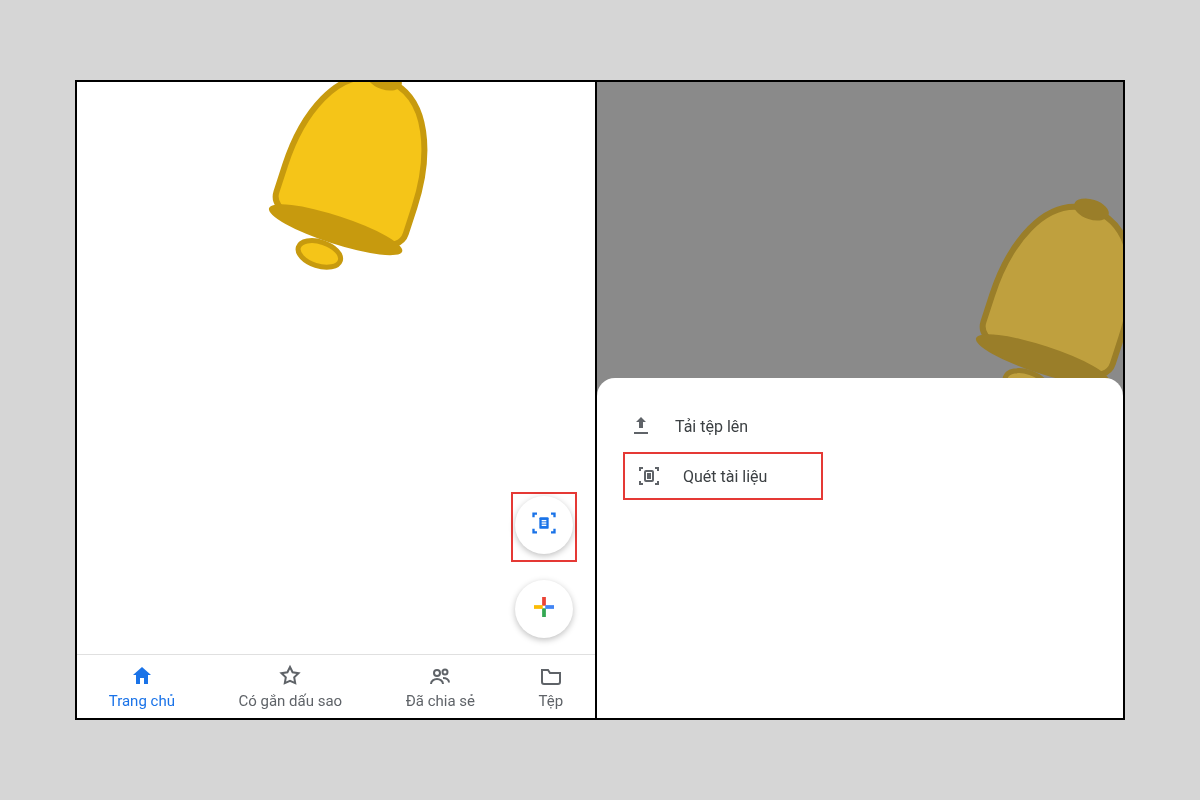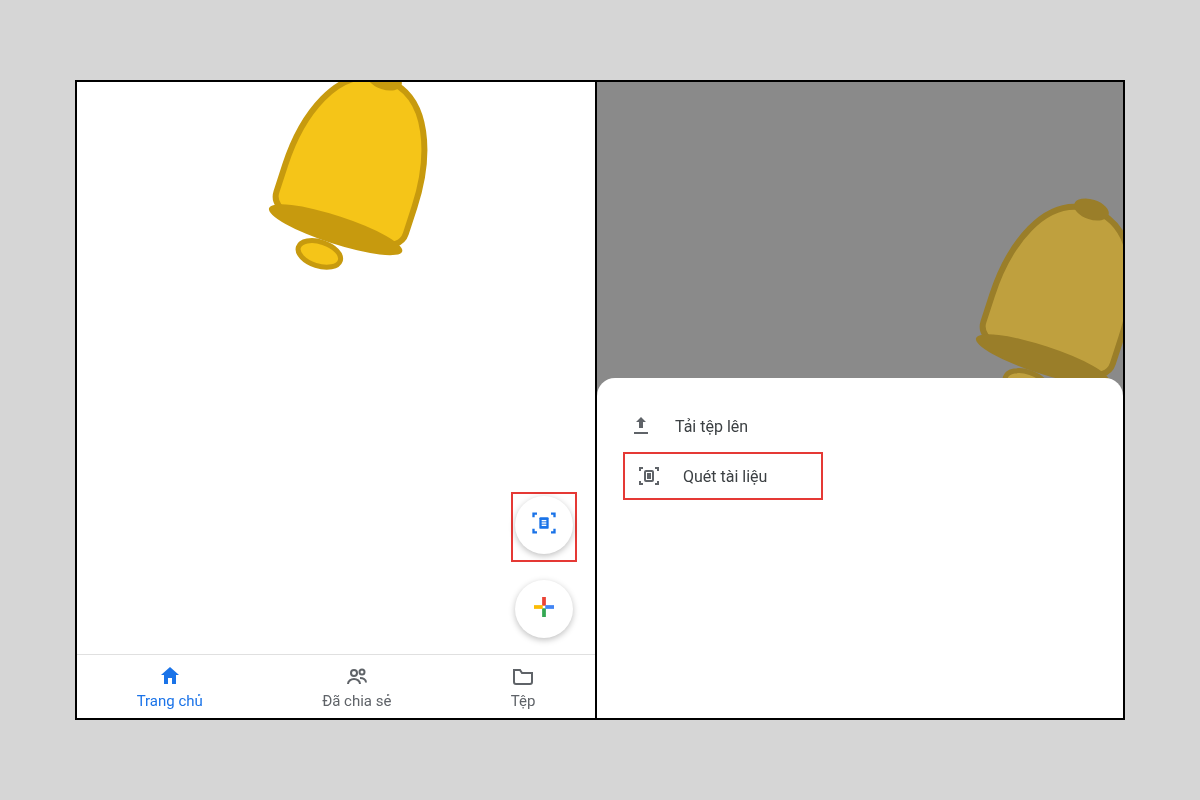--- a/index.html
+++ b/index.html
@@ -142,20 +142,28 @@
         <span class="nav-icon">
           <svg width="24" height="24" viewBox="0 0 24 24" fill="#1a73e8">
               <path d="M12 3l9 8h-3v9h-4v-6h-4v6H6v-9H3z"></path>
             </svg>
         </span>
         <span>Trang chủ</span>
       </div>
       <div class="nav-item">
         <span class="nav-icon">
           <svg width="24" height="24" viewBox="0 0 24 24" fill="none" stroke="#5f6368" stroke-width="2">
+              <path d="M12 3l2.6 5.3 5.9.9-4.3 4.1 1 5.8L12 16.8 6.8 19.1l1-5.8L3.5 9.2l5.9-.9L12 3z"></path>
+            </svg>
+        </span>
+        <span>Có gắn dấu sao</span>
+      </div>
+      <div class="nav-item">
+        <span class="nav-icon">
+          <svg width="24" height="24" viewBox="0 0 24 24" fill="none" stroke="#5f6368" stroke-width="2">
               <circle cx="9" cy="9" r="3"></circle>
               <path d="M3 20c0-3 3-5 6-5s6 2 6 5"></path>
               <circle cx="17" cy="8" r="2.5"></circle>
               <path d="M15 14c3 0 6 1.5 6 4.5"></path>
             </svg>
         </span>
         <span>Đã chia sẻ</span>
       </div>
       <div class="nav-item">
         <span class="nav-icon">

